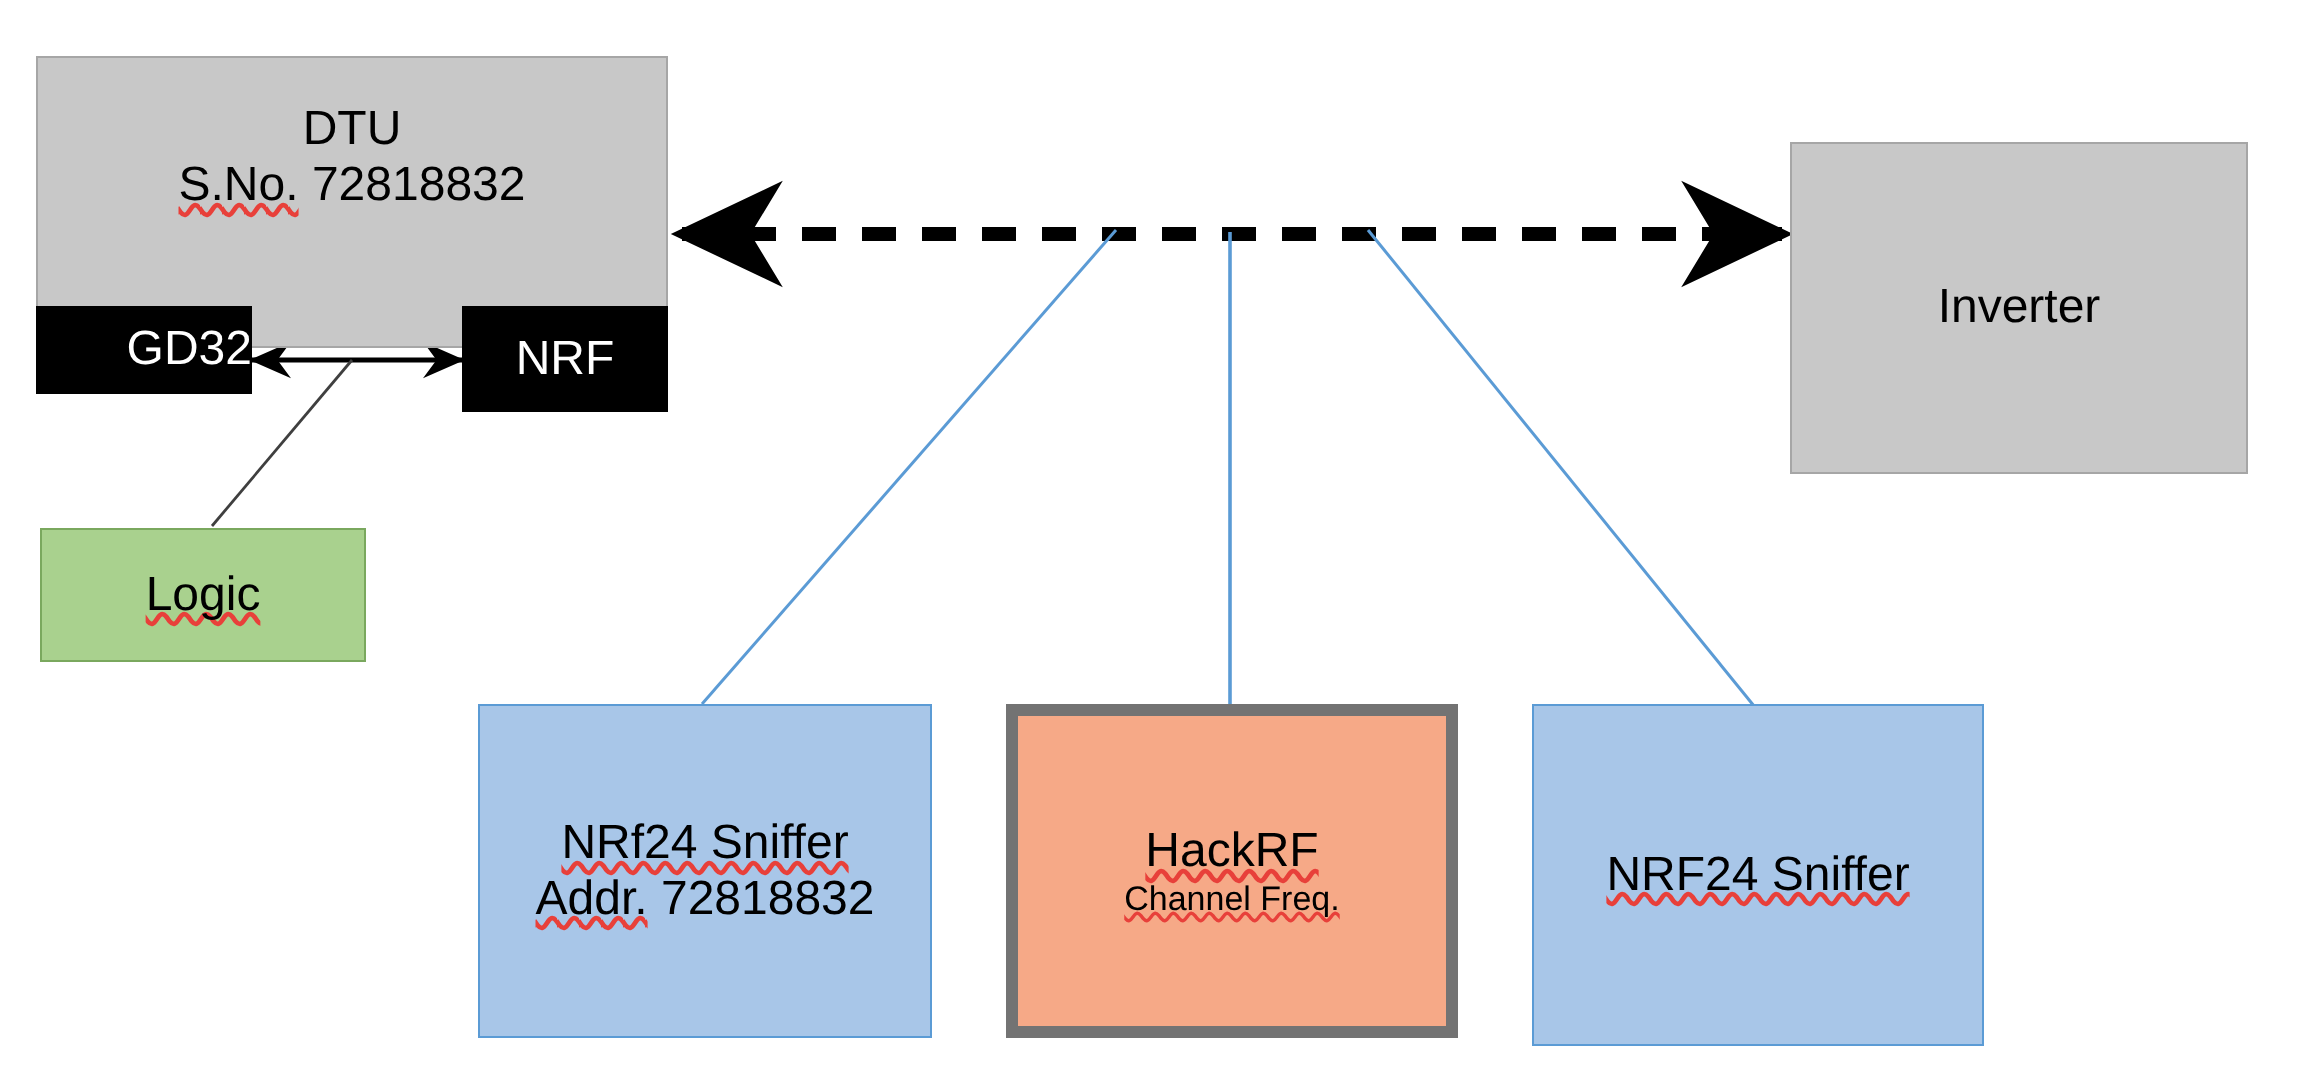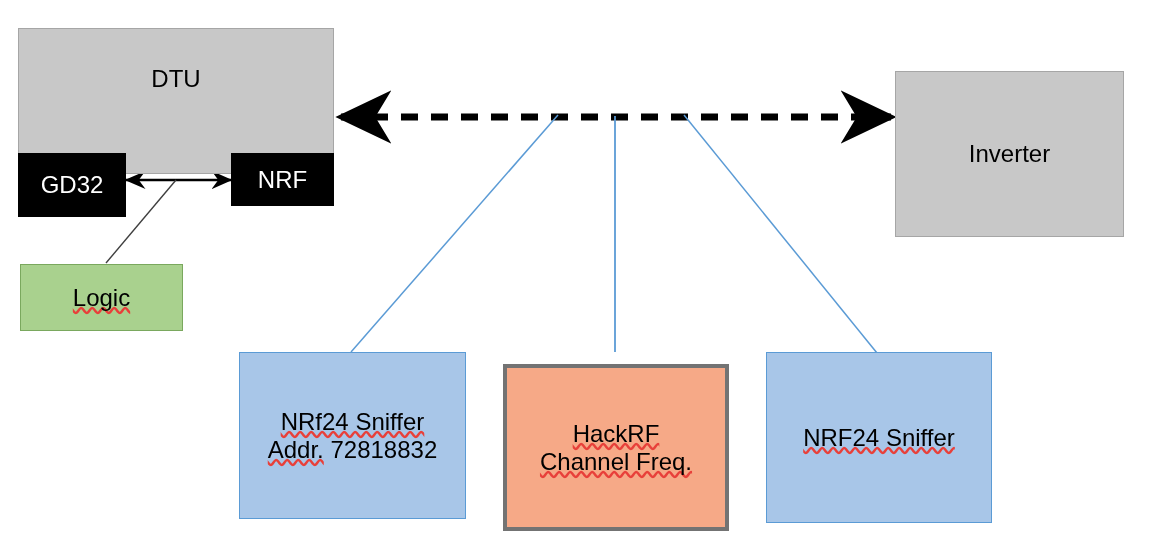--- a/index.html
+++ b/index.html
@@ -37,21 +37,21 @@
   #dtu-box .dtu-text { position: relative; top: -22px; }
   #inverter-box { left: 895px; top: 32px; width: 229px; height: 166px; margin-top: 39px; }
 
   
   .black-box {
     background: #000000;
     color: #ffffff;
     font-size: 24px;
     border: none;
   }
-  #gd32-box { left: 18px; top: 153px; width: 108px; height: 64px; }
+  #gd32-box { left: 18px; top: 153px; width: 108px; height: 44px; align-items: flex-end; }
   #nrf-box  { left: 231px; top: 153px; width: 103px; height: 53px; }
 
   
   #logic-box {
     left: 20px; top: 264px; width: 163px; height: 67px;
     background: #a9d18e;
     border: 1px solid #7aa85e;
     color: #000000;
     font-size: 24px;
   }
@@ -60,27 +60,26 @@
   .blue-box {
     background: #a8c6e8;
     border: 1px solid #5b9bd5;
     color: #000000;
     font-size: 24px;
   }
   #sniffer-left  { left: 239px; top: 352px; width: 227px; height: 167px; }
   #sniffer-right { left: 766px; top: 352px; width: 226px; height: 171px; }
   .orange-box {
     background: #f6a987;
-    border: 4px solid #737373;
+    border: 6px solid #737373;
     color: #000000;
-    margin-top: 12px;
   }
   #hackrf-box { left: 503px; top: 352px; width: 226px; height: 167px; }
   #hackrf-box .title { font-size: 24px; }
-  #hackrf-box .sub   { font-size: 24px; }
+  #hackrf-box .sub   { font-size: 17px; }
 
   .sq {
     
     text-decoration: underline;
     text-decoration-color: #e8403a;
     text-decoration-style: wavy;
     text-decoration-skip-ink: none;
     text-underline-offset: 1px;
   }
 
@@ -120,20 +119,24 @@
     <line x1="106" y1="263" x2="176" y2="180" stroke="#3f3f3f" stroke-width="1.4"></line>
 
     <line x1="558" y1="115" x2="351" y2="352" stroke="#5b9bd5" stroke-width="1.5"></line>
     <line x1="615" y1="116" x2="615" y2="352" stroke="#5b9bd5" stroke-width="1.8"></line>
     <line x1="684" y1="115" x2="877" y2="353" stroke="#5b9bd5" stroke-width="1.5"></line>
   </svg>
 
   <div class="box gray-box" id="dtu-box">
     <div class="dtu-text">
       <div>DTU</div>
+      <div>
+        <span class="sq">S.No.</span>
+        <span>72818832</span>
+      </div>
     </div>
   </div>
 
   <div class="box black-box" id="gd32-box">
     <span>GD32</span>
   </div>
 
   <div class="box black-box" id="nrf-box">
     <span>NRF</span>
   </div>

